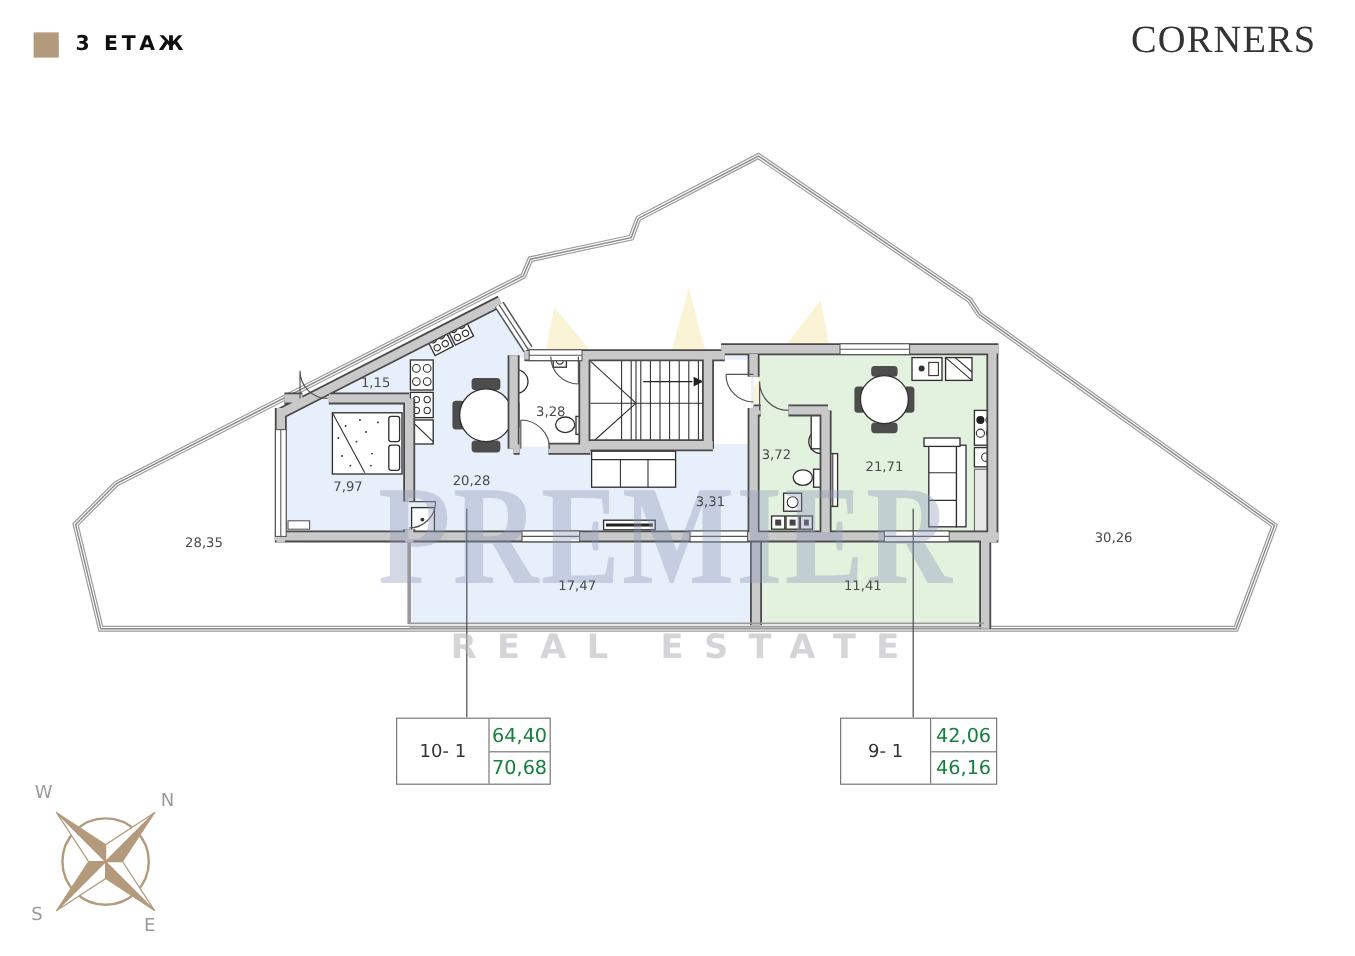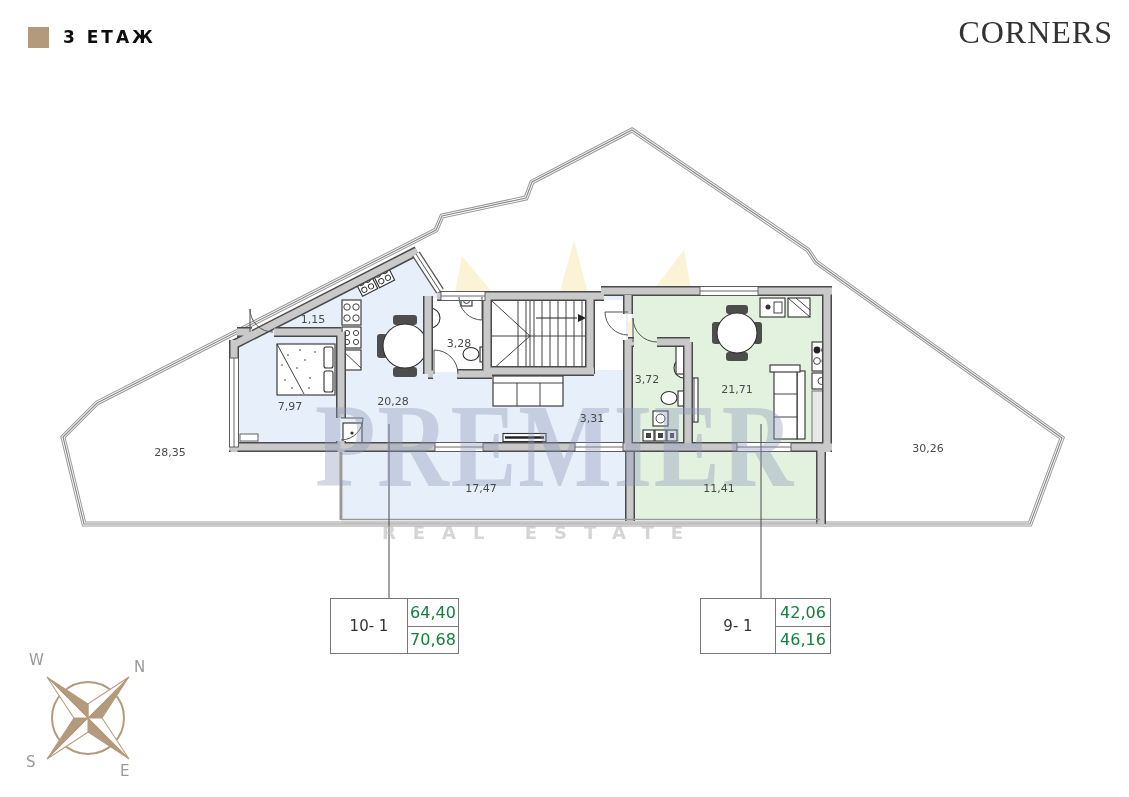--- a/index.html
+++ b/index.html
@@ -15,28 +15,28 @@
   .furn{stroke:#2f2f2f;stroke-width:1.1;fill:#fff;}
   .furnd{fill:#4d4d4d;stroke:none;}
   .thin{stroke:#2f2f2f;stroke-width:0.9;fill:none;}
   .winr{fill:#fff;stroke:#555;stroke-width:0.9;}
   .winl{stroke:#555;stroke-width:0.9;fill:none;}
   .door{stroke:#555;stroke-width:1;fill:none;}
   .lead{stroke:#4a4a4a;stroke-width:1;fill:none;}
   
   .hdr-sq{position:absolute;left:28px;top:27px;width:21px;height:21px;background:#b49a7c;}
   .hdr-floor{position:absolute;left:63px;top:27px;font-size:17px;font-weight:bold;color:#0e0e0e;letter-spacing:3px;}
-  .brand{position:absolute;right:16px;top:14px;font-family:"Liberation Serif","DejaVu Serif",serif;
+  .brand{position:absolute;right:32px;top:14px;font-family:"Liberation Serif","DejaVu Serif",serif;
          font-size:32px;color:#333;letter-spacing:1px;z-index:4;}
   .lbl{position:absolute;transform:translate(-50%,-50%);font-size:11px;color:#4a4a4a;z-index:3;white-space:nowrap;}
   .wm1{position:absolute;left:255px;top:388px;width:600px;text-align:center;z-index:2;
        font-family:"Liberation Serif","DejaVu Serif",serif;font-weight:bold;font-size:118px;line-height:1;
        color:rgba(142,153,185,0.38);transform:scaleX(0.84);letter-spacing:2px;pointer-events:none;}
-  .wm2{position:absolute;left:256px;top:522px;width:570px;text-align:center;z-index:2;
-       font-size:18px;letter-spacing:17px;color:rgba(185,185,190,0.6);pointer-events:none;font-weight:bold;}
+  .wm2{position:absolute;left:286px;top:522px;width:570px;text-align:center;z-index:2;
+       font-size:28px;letter-spacing:17px;color:rgba(185,185,190,0.6);pointer-events:none;font-weight:bold;}
   .ubox{position:absolute;display:flex;background:#fff;border:1.2px solid #777;z-index:5;height:54px;}
   .ubox .uid{display:flex;align-items:center;justify-content:center;font-size:15px;color:#333;border-right:1.2px solid #777;}
   .ubox .uvals{display:flex;flex-direction:column;}
   .ubox .uv{flex:1;display:flex;align-items:center;justify-content:center;font-size:16px;color:#15803d;}
   .ubox .uv:first-child{border-bottom:1.2px solid #777;}
   .cl{position:absolute;font-size:15px;color:#9a9a9a;z-index:3;}
   .star-dark{fill:#b49a7c;stroke:#b49a7c;stroke-width:0.8;}
   .star-light{fill:#fff;stroke:#b49a7c;stroke-width:1;}
 </style>
 </head>

